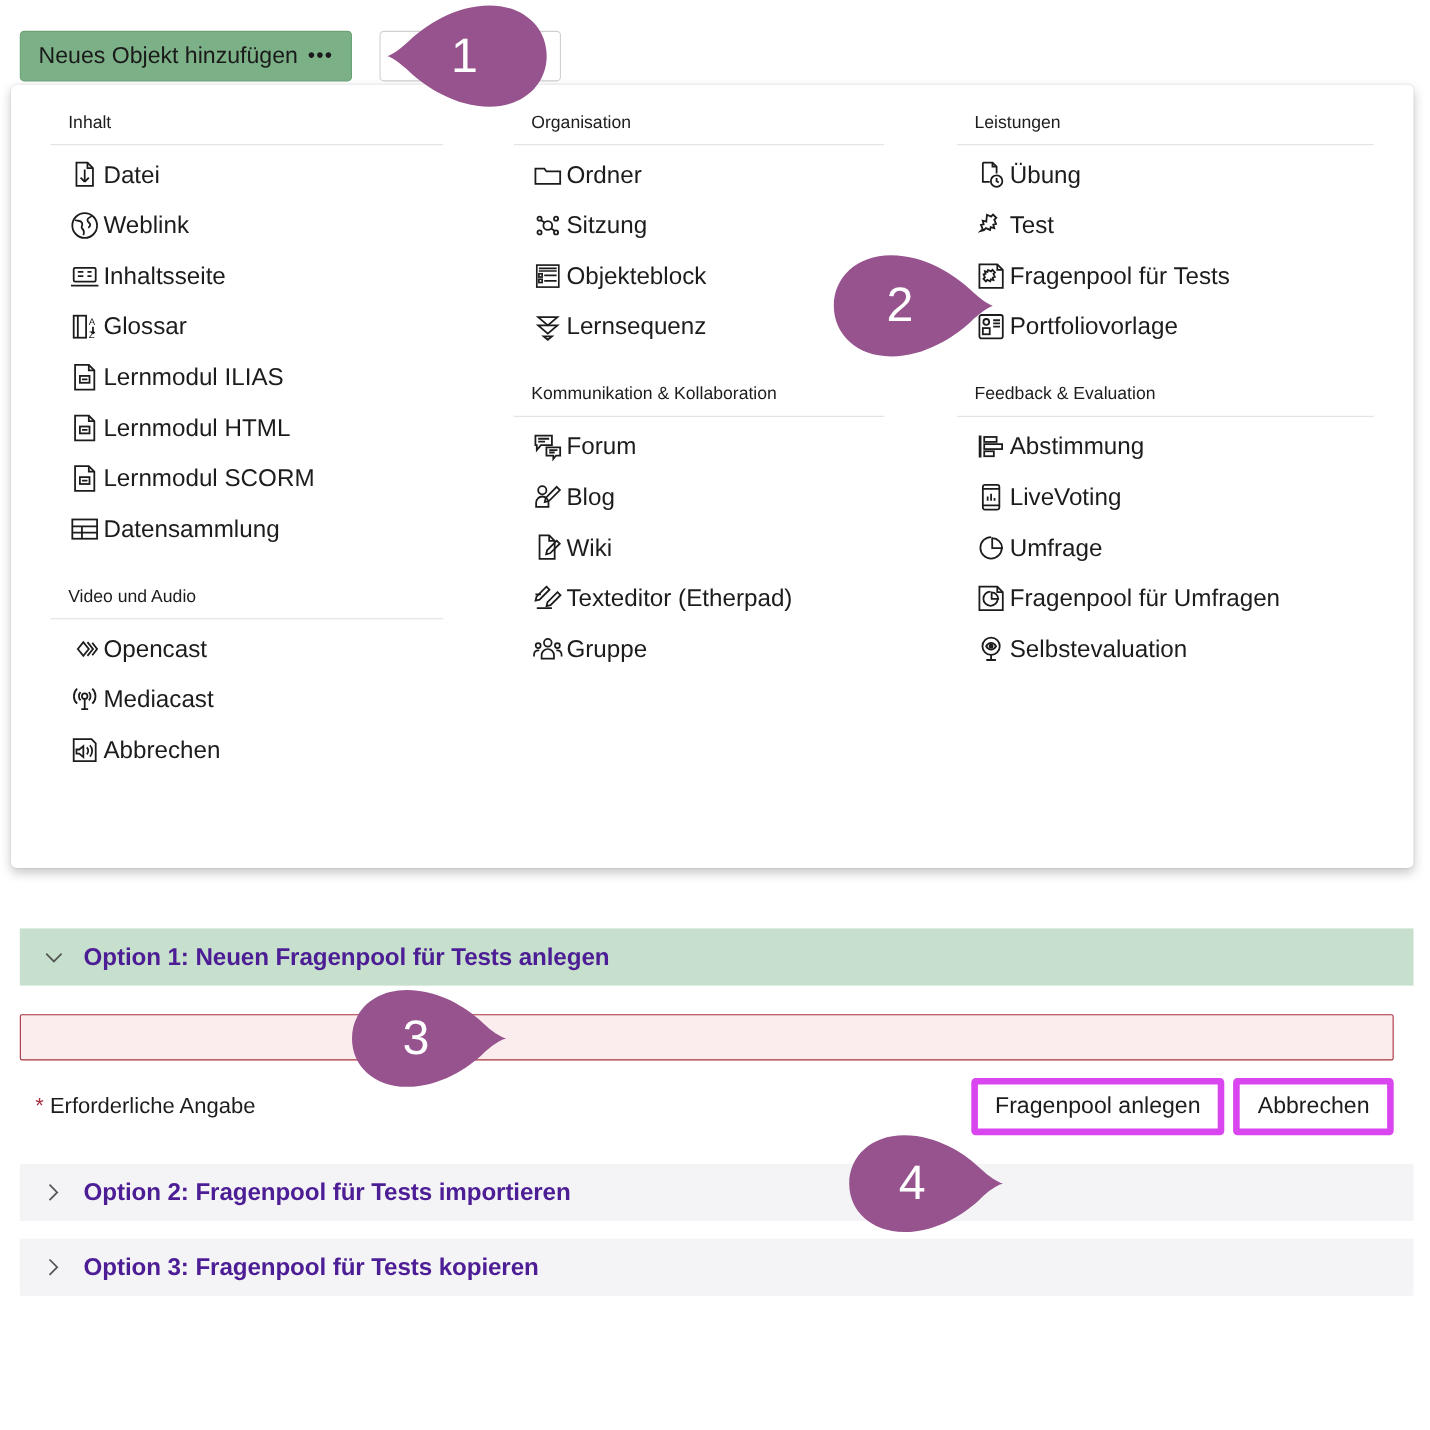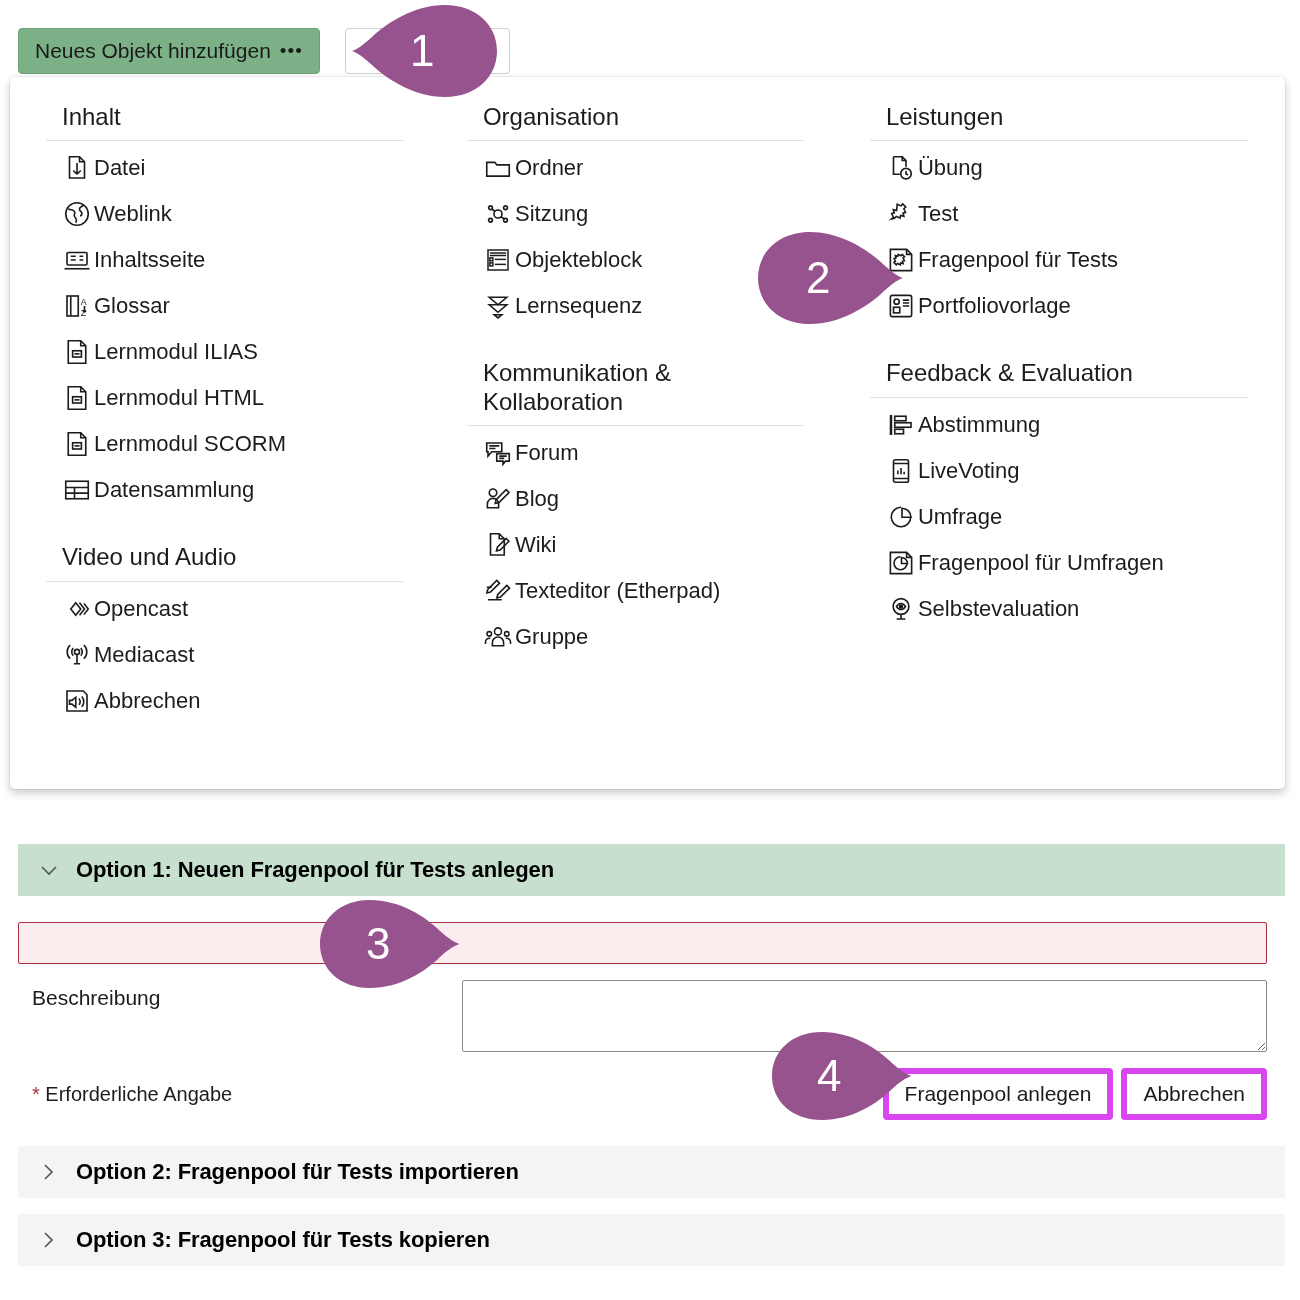--- a/index.html
+++ b/index.html
@@ -52,21 +52,21 @@
     box-shadow: 0 4px 10px rgba(0,0,0,.22), 0 0 0 1px rgba(0,0,0,.045);
     padding: 26px 36px 0 36px;
     display: flex;
     gap: 0;
   }
   .col { width: 33.33%; padding-right: 44px; }
   .col:nth-child(2) { padding-left: 20px; }
   .col:nth-child(3) { padding-left: 22px; padding-right: 0; }
 
   .group-title {
-    font-size: 24px;
+    font-size: 16px;
     color: #1c1c1c;
     font-weight: 400;
     padding: 0 0 9px 16px;
     border-bottom: 1px solid #e2e2e2;
     margin: 0 0 4px 0;
     line-height: 1.18;
   }
   .group-title.second { margin-top: 30px; }
   .group-title.wrap2 { padding-right: 10px; }
 
@@ -84,21 +84,21 @@
   .ico svg { display: block; width: 30px; height: 30px; }
 
   
   .form-wrap { position: absolute; left: 18px; top: 844px; width: 1267px; }
   .opt-header {
     display: flex; align-items: center; gap: 16px;
     height: 52px;
     padding-left: 20px;
     font-size: 22px;
     font-weight: 700;
-    color: #000000;
+    color: #4c1d95;
     cursor: pointer;
     font-family: "Liberation Sans Narrow", "Liberation Sans", sans-serif;
     letter-spacing: -0.1px;
   }
   .opt-header.active { background: #c7e0cd; }
   .opt-header.inactive { background: #f4f4f7; margin-top: 16px; }
   .chev { width: 22px; height: 22px; flex: 0 0 22px; }
   .chev svg { display: block; }
 
   .fields { padding: 26px 0 10px 0; position: relative; }
@@ -547,26 +547,20 @@
       <span>Option 1: Neuen Fragenpool für Tests anlegen</span>
     </div>
 
     <div class="fields">
       <div class="row">
         <div class="f-ctrl">
           <input class="title-input" type="text" value="" style="">
         </div>
       </div>
 
-      <div class="row">
-        <div class="f-label">Beschreibung</div>
-        <div class="f-ctrl">
-          <textarea class="desc-input" style=""></textarea>
-        </div>
-      </div>
 
       <div class="footer-row">
         <div class="hint">
           <span class="req">*</span>
           <span>Erforderliche Angabe</span>
         </div>
         <div class="actions">
           <button class="fbtn">Fragenpool anlegen</button>
           <button class="fbtn">Abbrechen</button>
         </div>

